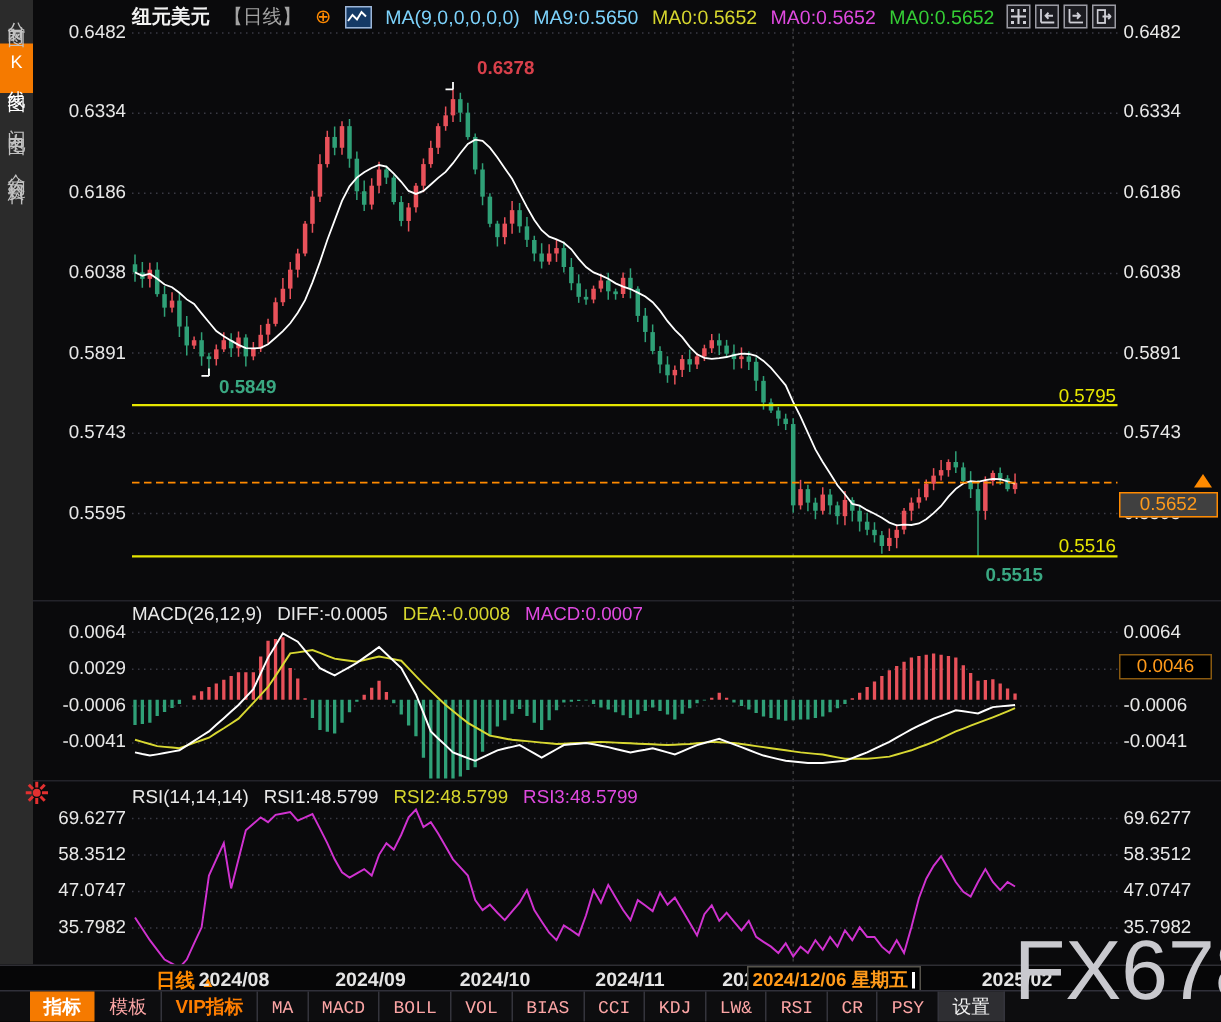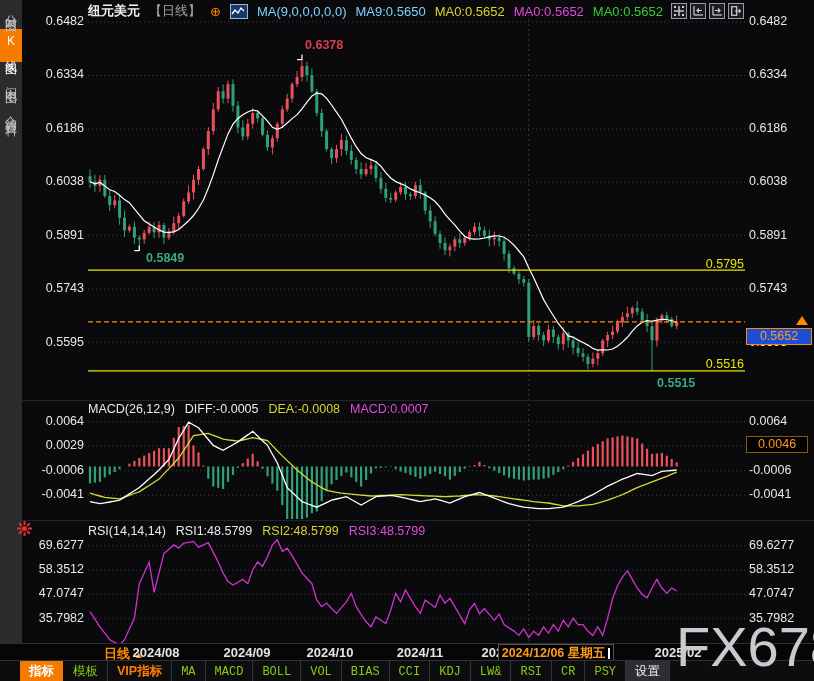--- a/index.html
+++ b/index.html
@@ -34,21 +34,21 @@
   
   .ax{position:absolute;font-size:12.5px;color:#e8e8e8;z-index:2;}
   .ax.l{width:56px;text-align:right;left:28px;}
   .ax.r{left:749px;width:62px;text-align:left;}
 
   
   .ann{position:absolute;font-size:12.5px;font-weight:bold;z-index:3;white-space:nowrap;}
   .ann.red{color:#d9404b;}
   .ann.grn{color:#3aa882;}
   .ann.yel{color:#e6e600;font-weight:normal;}
-  #cur-price-box{position:absolute;left:746px;top:328px;width:64px;height:15px;background:#1d4ed8;
+  #cur-price-box{position:absolute;left:746px;top:328px;width:64px;height:15px;background:#404040;
     border:1px solid #ff8a00;color:#ff9a1a;font-size:12.5px;text-align:center;line-height:15px;z-index:4;}
   #cur-arrow{position:absolute;left:796px;top:316px;width:0;height:0;z-index:4;
     border-left:6px solid transparent;border-right:6px solid transparent;border-bottom:9px solid #ff8a00;}
   #macd-box{position:absolute;left:746px;top:436px;width:60px;height:15px;background:#000;
     border:1px solid #8a5a10;color:#ff9a1a;font-size:12.5px;text-align:center;line-height:15px;z-index:4;}
 
   
   .pane-head{position:absolute;left:88px;display:flex;gap:10px;font-size:12.5px;z-index:3;white-space:nowrap;justify-content:center;}
   .ph-white{color:#e9e9e9;}
   .ph-yel{color:#d6d62e;}
@@ -60,21 +60,21 @@
   #period-btn{position:absolute;left:104px;top:1px;color:#ff8a00;font-weight:bold;font-size:13px;cursor:pointer;}
   .xtick{position:absolute;top:1px;transform:translateX(-50%);color:#e4e4e4;font-weight:bold;font-size:13px;}
   #date-box{position:absolute;left:498px;top:0px;width:114px;height:16px;background:#000;
     border:1px solid #55524a;display:flex;align-items:center;justify-content:center;gap:3px;z-index:5;}
   #date-box .dtxt{color:#ff9a1a;font-weight:bold;font-size:12.5px;}
   #date-box .cursor{width:2px;height:11px;background:#fff;}
 
   
   #toolbar{position:absolute;left:0;top:660px;width:814px;height:22px;background:#0d0d0f;
     border-top:1px solid #30303a;display:flex;align-items:stretch;z-index:4;padding-left:20px;box-sizing:border-box;}
-  .tb{display:flex;align-items:center;padding:0 9px;font-size:12.5px;color:#84cc16;cursor:pointer;
+  .tb{display:flex;align-items:center;padding:0 9px;font-size:12.5px;color:#fca5a5;cursor:pointer;
     border-right:1px solid #34343c;white-space:nowrap;}
   .tb.mono{font-family:"Liberation Mono","DejaVu Sans Mono",monospace;font-size:12px;}
   .tb.active{background:#f57a00;color:#fff;font-weight:bold;border-right:none;margin-right:1px;}
   .tb.vip{color:#ff7e00;font-weight:bold;}
   .tb.settings{background:#2e2e32;color:#f0f0f0;}
 
   
   #watermark{position:absolute;left:676px;top:614px;font-size:56px;color:#cscscs;
     color:#c9c9ce;z-index:6;letter-spacing:0px;font-weight:400;}
 
@@ -570,21 +570,21 @@
         </svg>
       </span>
     <span class="wicon">
         <svg width="10" height="10">
           <rect x="0.7" y="0.7" width="5" height="8.6" fill="none" stroke="#cfcfd6" stroke-width="1.2"></rect>
           <path d="M4,5 L9.5,5 M7.8,3.2 L9.5,5 L7.8,6.8" stroke="#cfcfd6" stroke-width="1.2" fill="none"></path>
         </svg>
       </span>
   </div>
 
-  <div class="ann red" style="left:305px;top:38px">0.6378</div>
+  <div class="ann red" style="left:318px;top:38px">0.6378</div>
   <div class="ann grn" style="left:146px;top:251px">0.5849</div>
   <div class="ann yel" style="left:698px;top:257px;width:46px;text-align:right">0.5795</div>
   <div class="ann yel" style="left:698px;top:357px;width:46px;text-align:right">0.5516</div>
   <div class="ann grn" style="left:657px;top:376px">0.5515</div>
   <div id="cur-arrow"></div>
   <div id="cur-price-box">0.5652</div>
   <div id="macd-box">0.0046</div>
 
   <div class="pane-head" style="top:402px">
     <span class="ph-white">MACD(26,12,9)</span>

